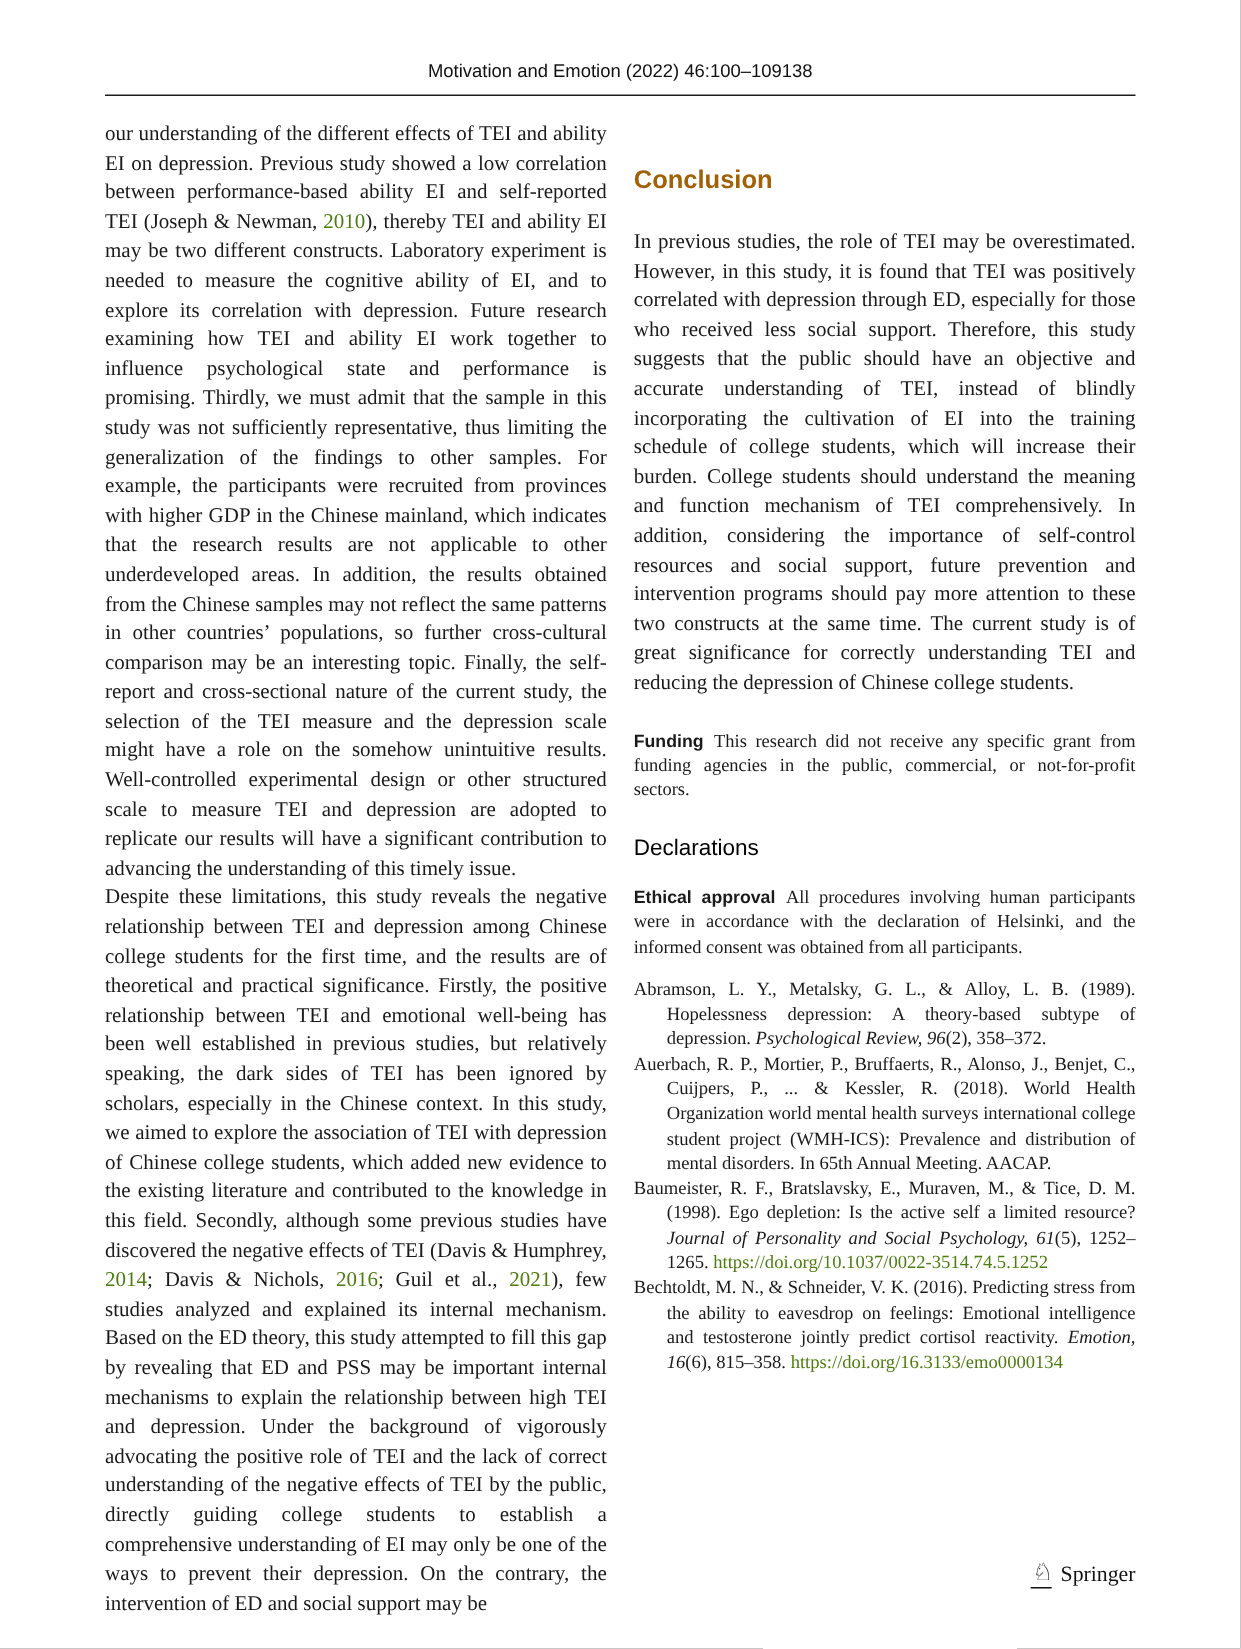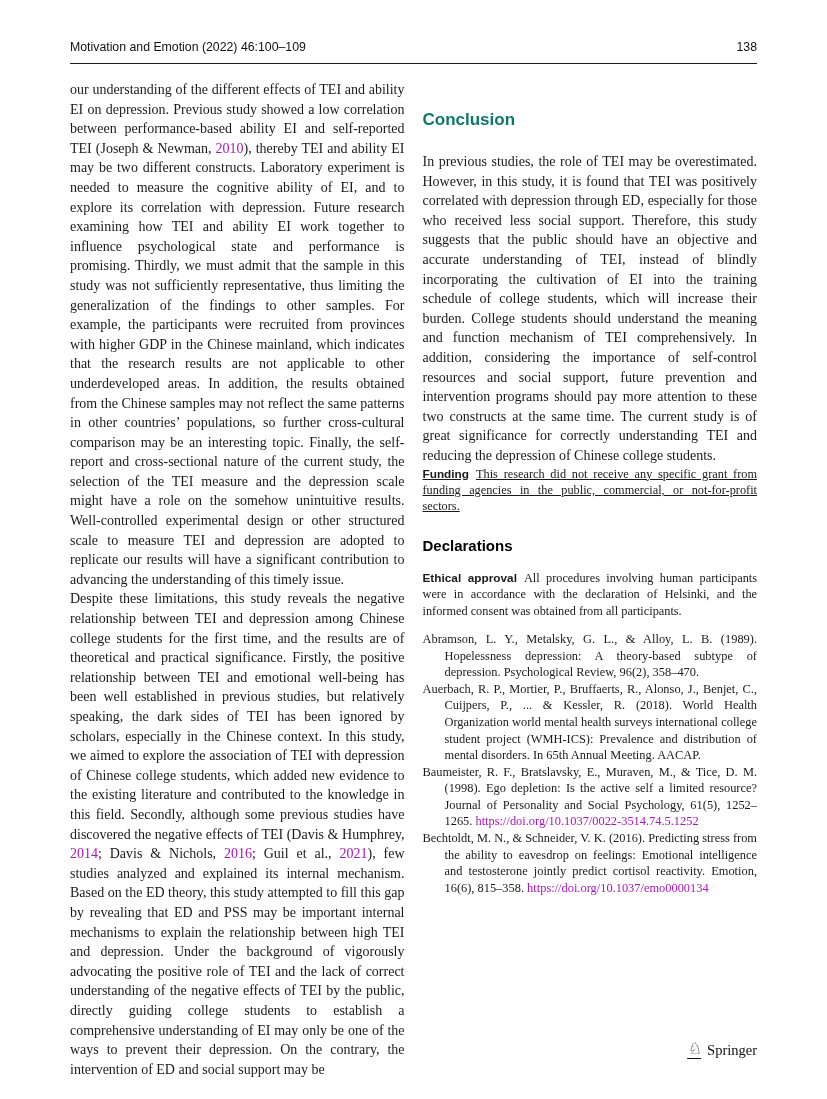--- a/index.html
+++ b/index.html
@@ -7,65 +7,65 @@
     position:relative;
     width:827px;height:1099px;
     background:#ffffff;
     font-family:"Liberation Serif", serif;
     color:#1a1a1a;
     overflow:hidden;
     margin:0 auto;
   }
   .running-head{
     position:absolute;top:40px;left:70px;right:70px;
-    display:flex;justify-content:space-between;align-items:flex-end;
+    display:flex;justify-content:center;align-items:flex-end;
     font-family:"Liberation Sans", sans-serif;
     font-size:12.3px;color:#111;
     border-bottom:1.4px solid #1c1c1c;
     padding-bottom:9px;
   }
   .content{
     position:absolute;top:80px;left:70px;right:70px;
     display:flex;gap:18px;
   }
   .col{flex:1 1 0;min-width:0;}
   .body-para{
     font-size:14px;line-height:19.6px;
     text-align:justify;
     margin:0;
   }
   .section-heading{
     font-family:"Liberation Sans", sans-serif;
-    font-weight:700;font-size:17px;color:#0f766e;
+    font-weight:700;font-size:17px;color:#a16207;
     margin:30px 0 22px 0;
   }
   .sub-heading{
     font-family:"Liberation Sans", sans-serif;
-    font-weight:700;font-size:15px;color:#000;
+    font-weight:400;font-size:15px;color:#000;
     margin:22px 0 16px 0;
   }
   .note{
     font-size:12.3px;line-height:16.4px;
     text-align:justify;margin:0 0 12px 0;
   }
   .note-label{
     font-family:"Liberation Sans", sans-serif;
     font-weight:700;font-size:11.8px;
     padding-right:7px;
   }
-  .funding-note{text-decoration:underline;}
+  .funding-note{margin-top:20px;}
   .ref-list{margin-top:2px;}
   .ref-item{
     font-size:12.4px;line-height:16.6px;
     text-align:justify;
     padding-left:22px;text-indent:-22px;
     margin:0;
   }
-  .link{color:#a21caf;}
-  .em{}
+  .link{color:#4d7c0f;}
+  .em{font-style:italic;}
   .footer{
     position:absolute;right:70px;bottom:40px;
     display:flex;align-items:center;gap:5px;
     font-size:14.5px;color:#111;
   }
   .springer-glyph{
     font-size:16px;line-height:1;
     border-bottom:1px solid #111;
     padding-bottom:1px;
     transform:skewX(-6deg);
@@ -103,24 +103,24 @@
 
       <h3 class="sub-heading">Declarations</h3>
 
 
       <p class="note">
         <span class="note-label">Ethical approval</span><span>All procedures involving human participants were in accordance with the declaration of Helsinki, and the informed consent was obtained from all participants.</span>
       </p>
 
 
       <div class="ref-list">
-        <p class="ref-item"><span>Abramson, L. Y., Metalsky, G. L., &amp; Alloy, L. B. (1989). Hopelessness depression: A theory-based subtype of depression. </span><span class="em">Psychological Review, 96</span><span>(2), 358–470.</span></p>
+        <p class="ref-item"><span>Abramson, L. Y., Metalsky, G. L., &amp; Alloy, L. B. (1989). Hopelessness depression: A theory-based subtype of depression. </span><span class="em">Psychological Review, 96</span><span>(2), 358–372.</span></p>
         <p class="ref-item"><span>Auerbach, R. P., Mortier, P., Bruffaerts, R., Alonso, J., Benjet, C., Cuijpers, P., ... &amp; Kessler, R. (2018). World Health Organization world mental health surveys international college student project (WMH-ICS): Prevalence and distribution of mental disorders. In 65th Annual Meeting. AACAP.</span></p>
         <p class="ref-item"><span>Baumeister, R. F., Bratslavsky, E., Muraven, M., &amp; Tice, D. M. (1998). Ego depletion: Is the active self a limited resource? </span><span class="em">Journal of Personality and Social Psychology, 61</span><span>(5), 1252–1265. </span><span class="link">https://doi.org/10.1037/0022-3514.74.5.1252</span></p>
-        <p class="ref-item"><span>Bechtoldt, M. N., &amp; Schneider, V. K. (2016). Predicting stress from the ability to eavesdrop on feelings: Emotional intelligence and testosterone jointly predict cortisol reactivity. </span><span class="em">Emotion, 16</span><span>(6), 815–358. </span><span class="link">https://doi.org/10.1037/emo0000134</span></p>
+        <p class="ref-item"><span>Bechtoldt, M. N., &amp; Schneider, V. K. (2016). Predicting stress from the ability to eavesdrop on feelings: Emotional intelligence and testosterone jointly predict cortisol reactivity. </span><span class="em">Emotion, 16</span><span>(6), 815–358. </span><span class="link">https://doi.org/16.3133/emo0000134</span></p>
 
       </div>
     </div>
 
   </div>
 
   <div class="footer">
     <span class="springer-glyph">♘</span>
     <span>Springer</span>
   </div>

